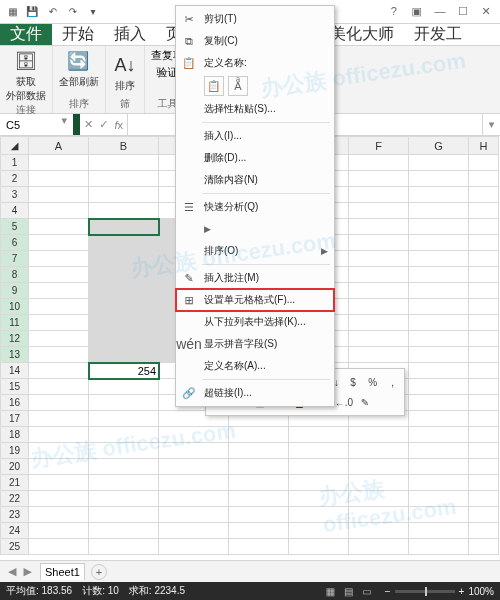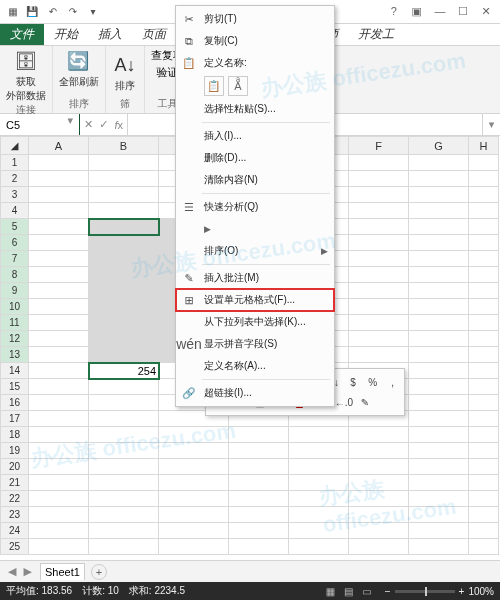--- a/index.html
+++ b/index.html
@@ -7,34 +7,34 @@
 
 
 .titlebar { height: 24px; background: #fff; border-bottom: 1px solid #d4d4d4; display: flex; align-items: center; padding: 0 4px; }
 .titlebar .quick { display: flex; gap: 2px; }
 .titlebar .quick span { width: 18px; height: 18px; display: inline-flex; align-items: center; justify-content: center; color: #555; font-size: 10px; }
 .titlebar .title { flex: 1; text-align: center; color: #444; font-size: 11px; }
 .titlebar .winbtns span { width: 20px; height: 18px; display: inline-flex; align-items: center; justify-content: center; color: #666; }
 
 
 .tabs { height: 22px; background: #fff; display: flex; align-items: stretch; border-bottom: 1px solid #d4d4d4; }
-.tabs .tab { padding: 0 10px; display: flex; align-items: center; color: #333; font-size: 12px; cursor: pointer; font-style: italic; }
+.tabs .tab { padding: 0 10px; display: flex; align-items: center; color: #333; font-size: 16px; cursor: pointer; }
 .tabs .tab.file { background: #217346; color: #fff; }
 
 
 .ribbon { height: 68px; background: #f3f3f3; border-bottom: 1px solid #d4d4d4; display: flex; }
 .ribbon .group { border-right: 1px solid #e0e0e0; padding: 2px 6px 0 6px; display: flex; flex-direction: column; align-items: center; justify-content: space-between; }
 .ribbon .group .icons { display: flex; gap: 4px; flex: 1; align-items: center; }
 .ribbon .group .big { display: flex; flex-direction: column; align-items: center; gap: 1px; color: #333; font-size: 10px; }
 .ribbon .group .big .ic { width: 26px; height: 26px; display: flex; align-items: center; justify-content: center; font-size: 18px; }
 .ribbon .group .label { font-size: 10px; color: #666; padding-bottom: 2px; }
 
 
 .fbar { height: 22px; border-bottom: 1px solid #d4d4d4; display: flex; align-items: stretch; }
-.fbar .namebox { width: 80px; border-right: 1px solid #14532d; display: flex; padding: 0 6px; font-size: 11px; }
+.fbar .namebox { width: 80px; border-right: 7px solid #14532d; display: flex; padding: 0 6px; font-size: 11px; }
 .fbar .namebox input { border: none; width: 100%; font-size: 11px; outline: none; }
 .fbar .btns { display: flex; align-items: center; padding: 0 4px; gap: 6px; color: #888; }
 .fbar .formula { flex: 1; border-left: 1px solid #d4d4d4; }
 .fbar .expand { width: 18px; border-left: 1px solid #d4d4d4; display: flex; align-items: center; justify-content: center; color: #888; }
 
 
 .gridwrap { position: relative; }
 table.grid { border-collapse: collapse; table-layout: fixed; }
 table.grid th, table.grid td { border: 1px solid #d9d9d9; }
 table.grid th { background: #f0f0f0; font-weight: normal; color: #333; }

